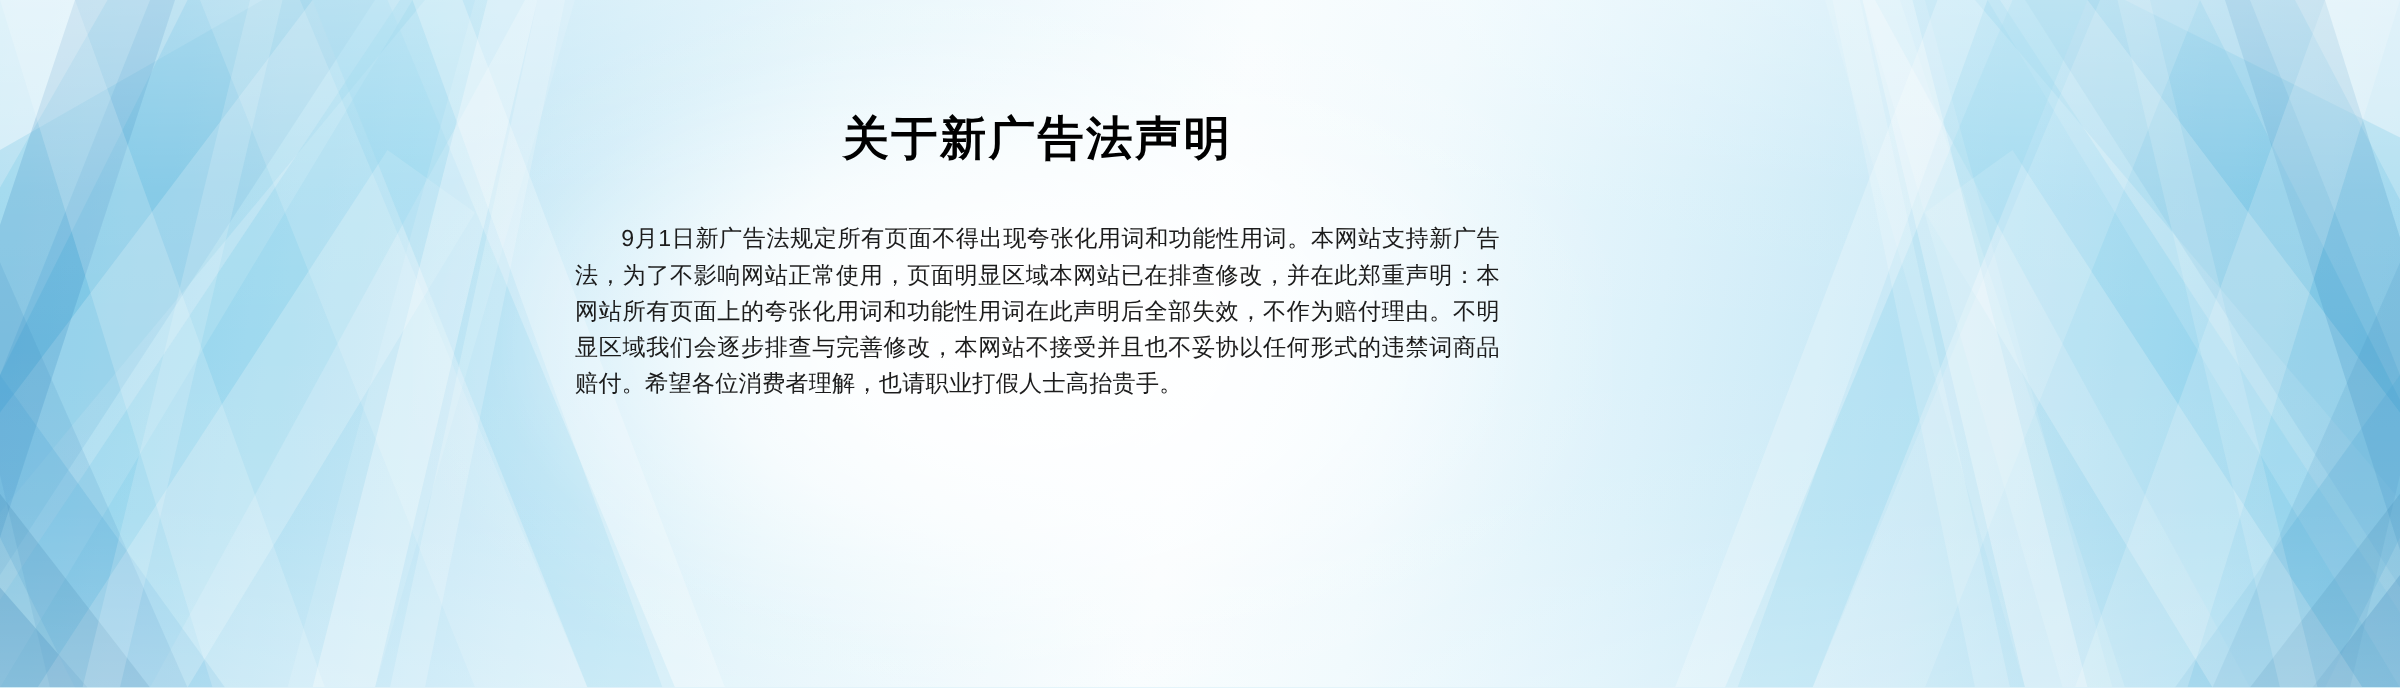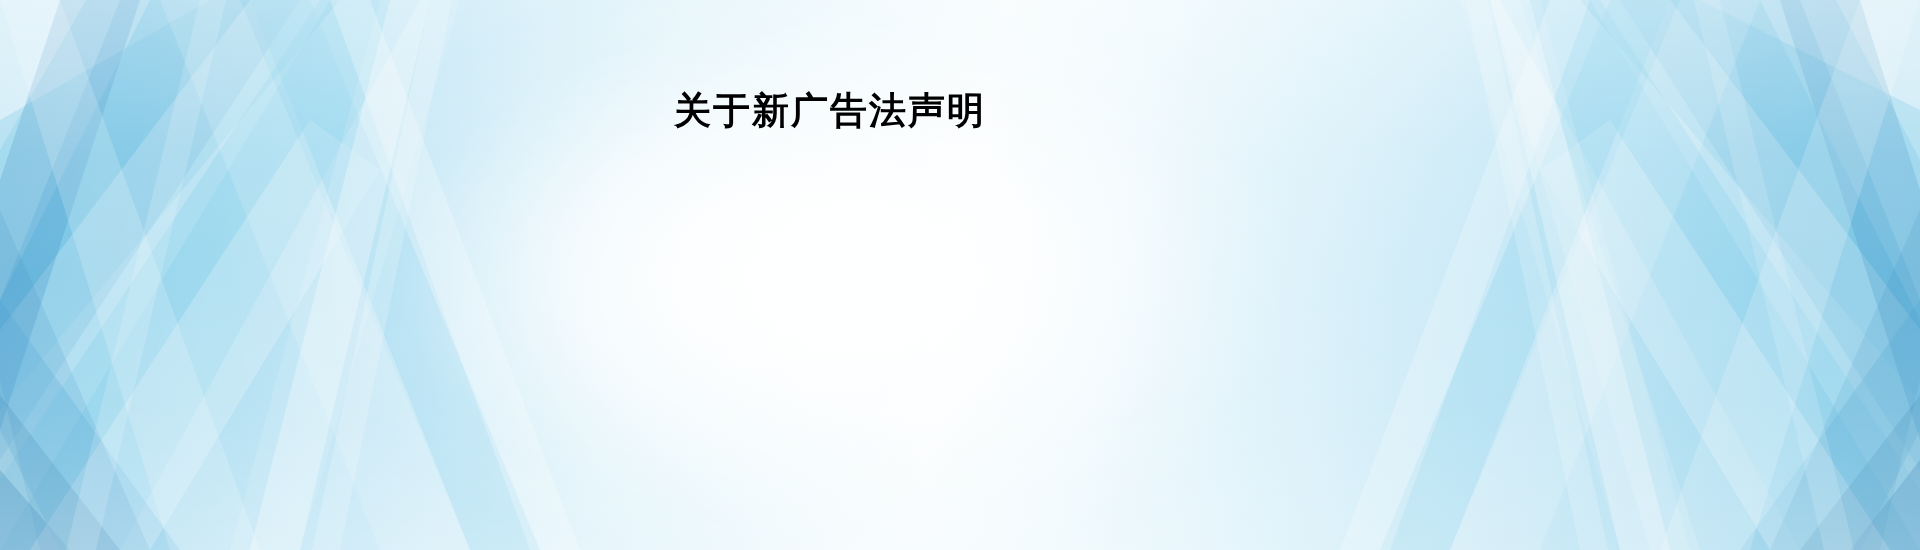--- a/index.html
+++ b/index.html
@@ -171,16 +171,17 @@
     </g>
   </svg>
 
   <div class="bg-vert"></div>
   <div class="glow"></div>
 
   <div class="content">
     <div class="title">关于新广告法声明</div>
 
     <div class="body-block">
+      <p class="para first">9月1日新广告法规定所有页面不得出现夸张化用词和功能性用词。本网站支持新广告法，为了不影响网站正常使用，页面明显区域本网站已在排查修改，并在此郑重声明：本网站所有页面上的夸张化用词和功能性用词在此声明后全部失效，不作为赔付理由。不明显区域我们会逐步排查与完善修改，本网站不接受并且也不妥协以任何形式的违禁词商品赔付。希望各位消费者理解，也请职业打假人士高抬贵手。</p>
     </div>
   </div>
 
 </div>
 
 </body></html>

